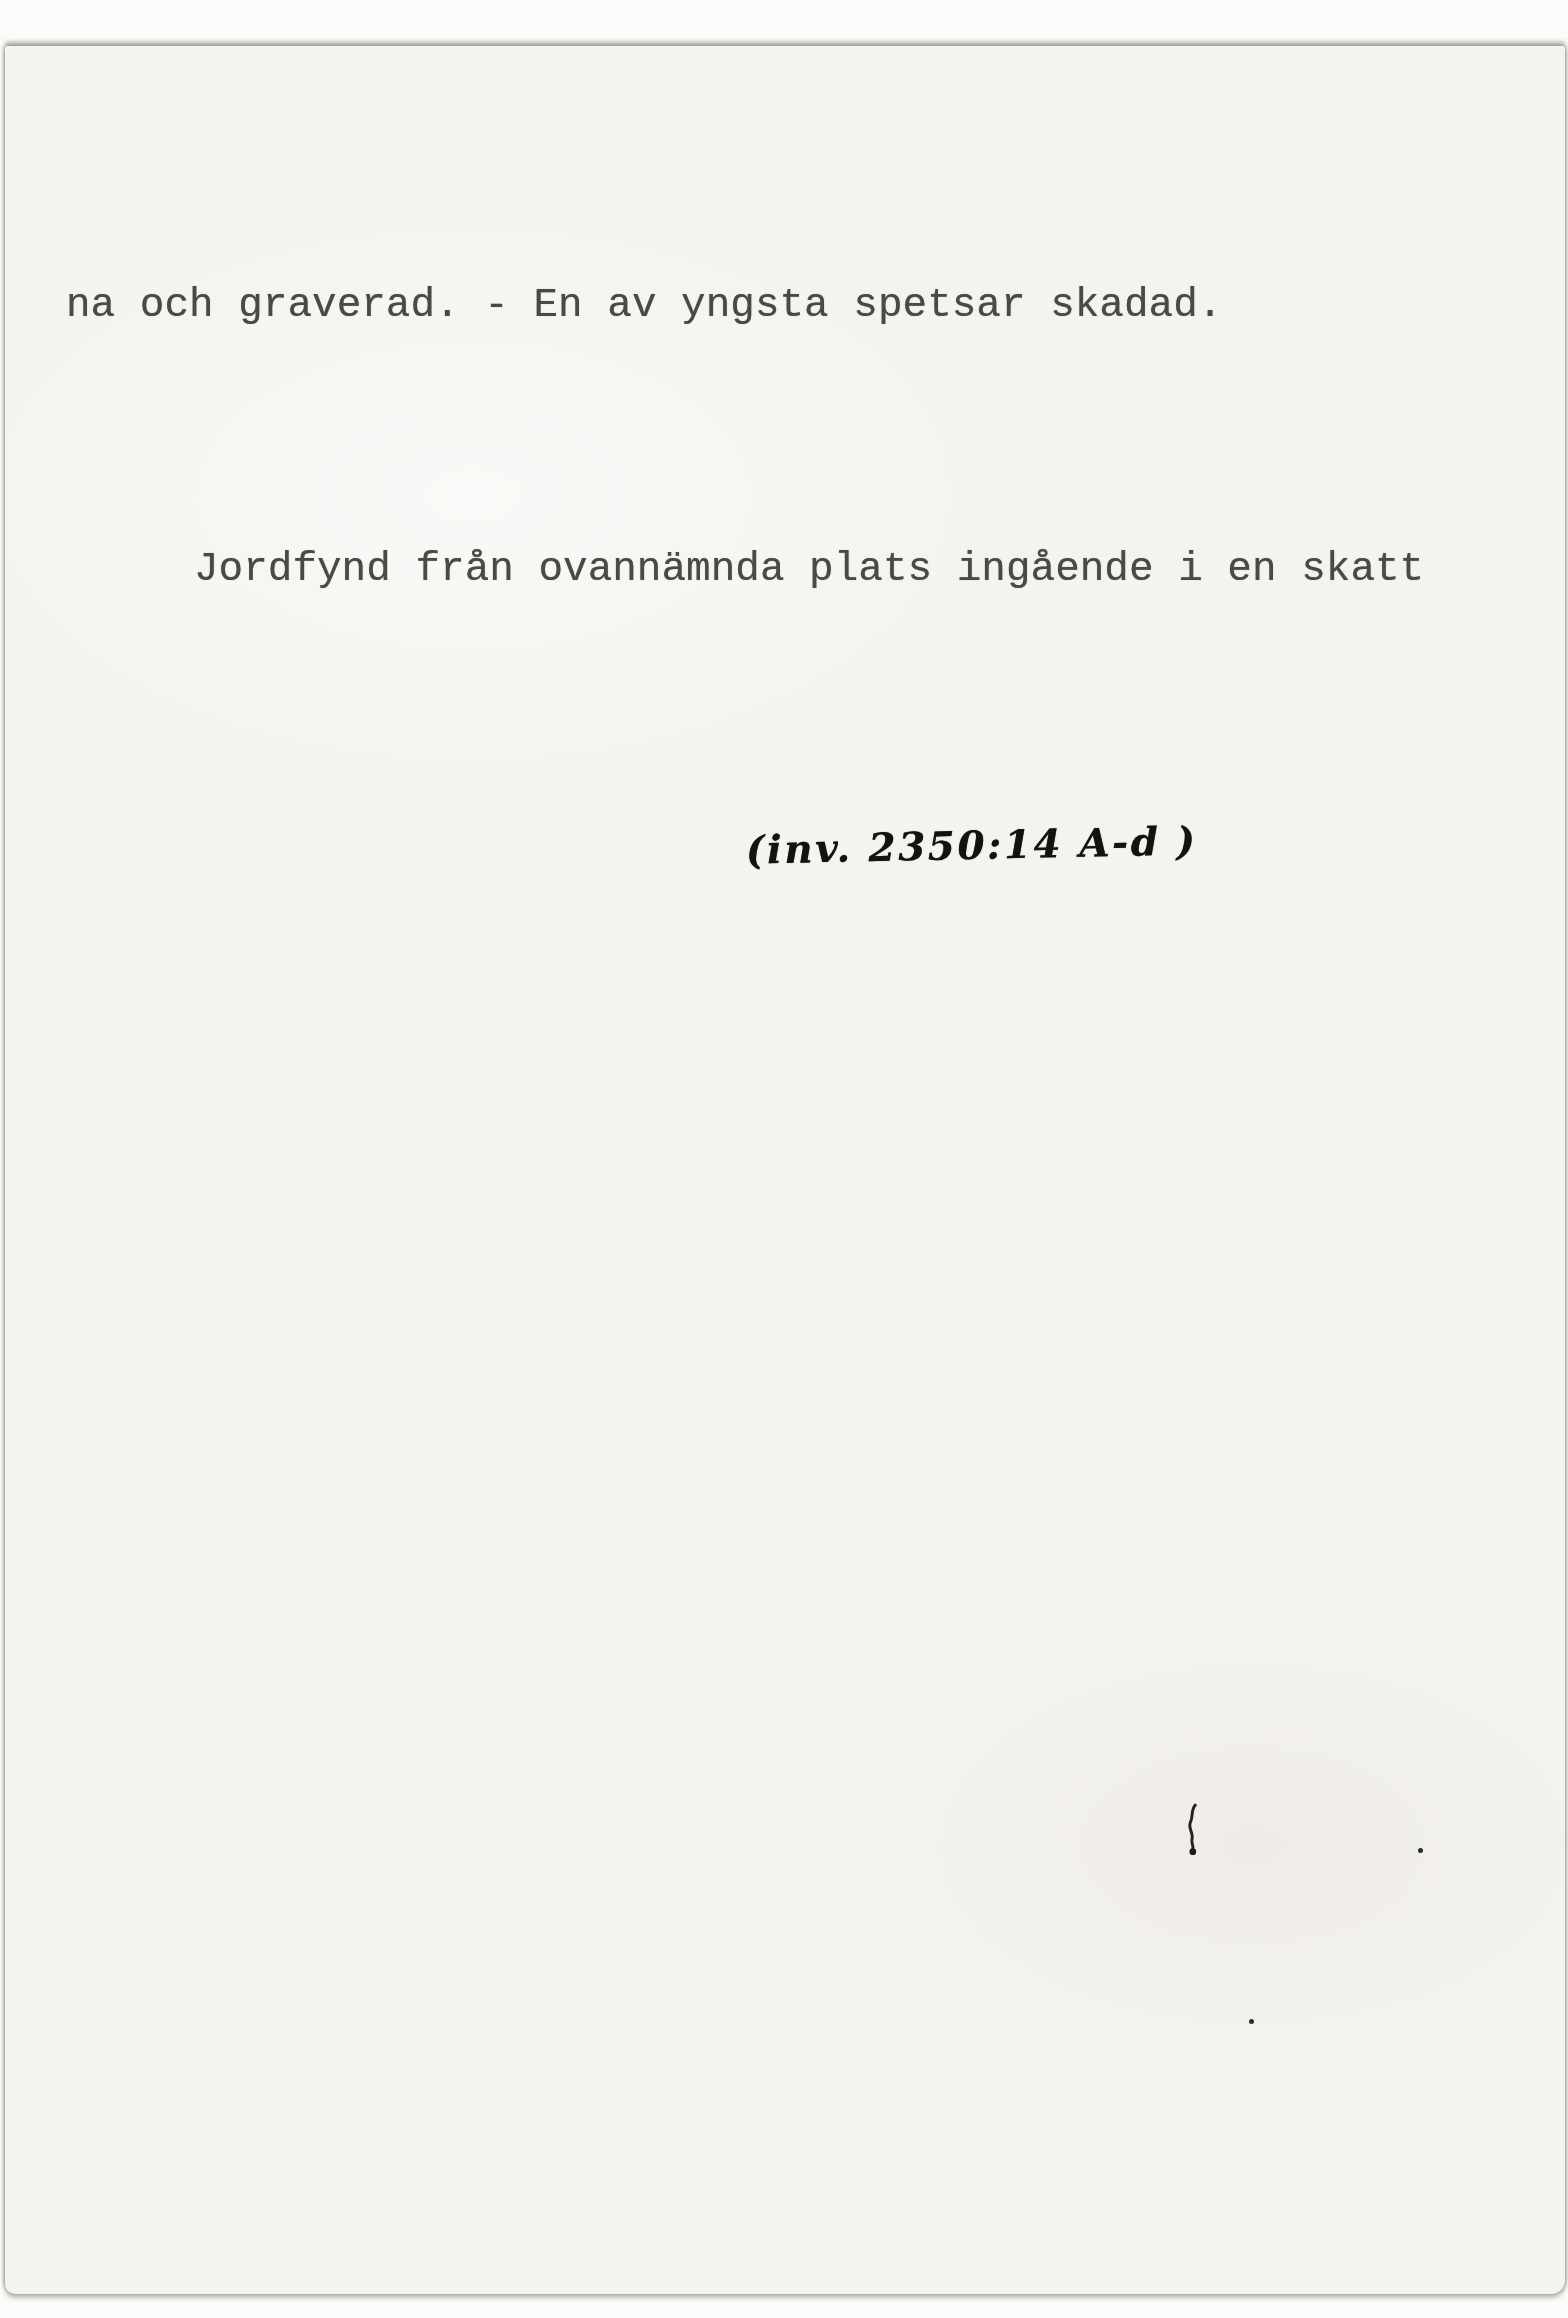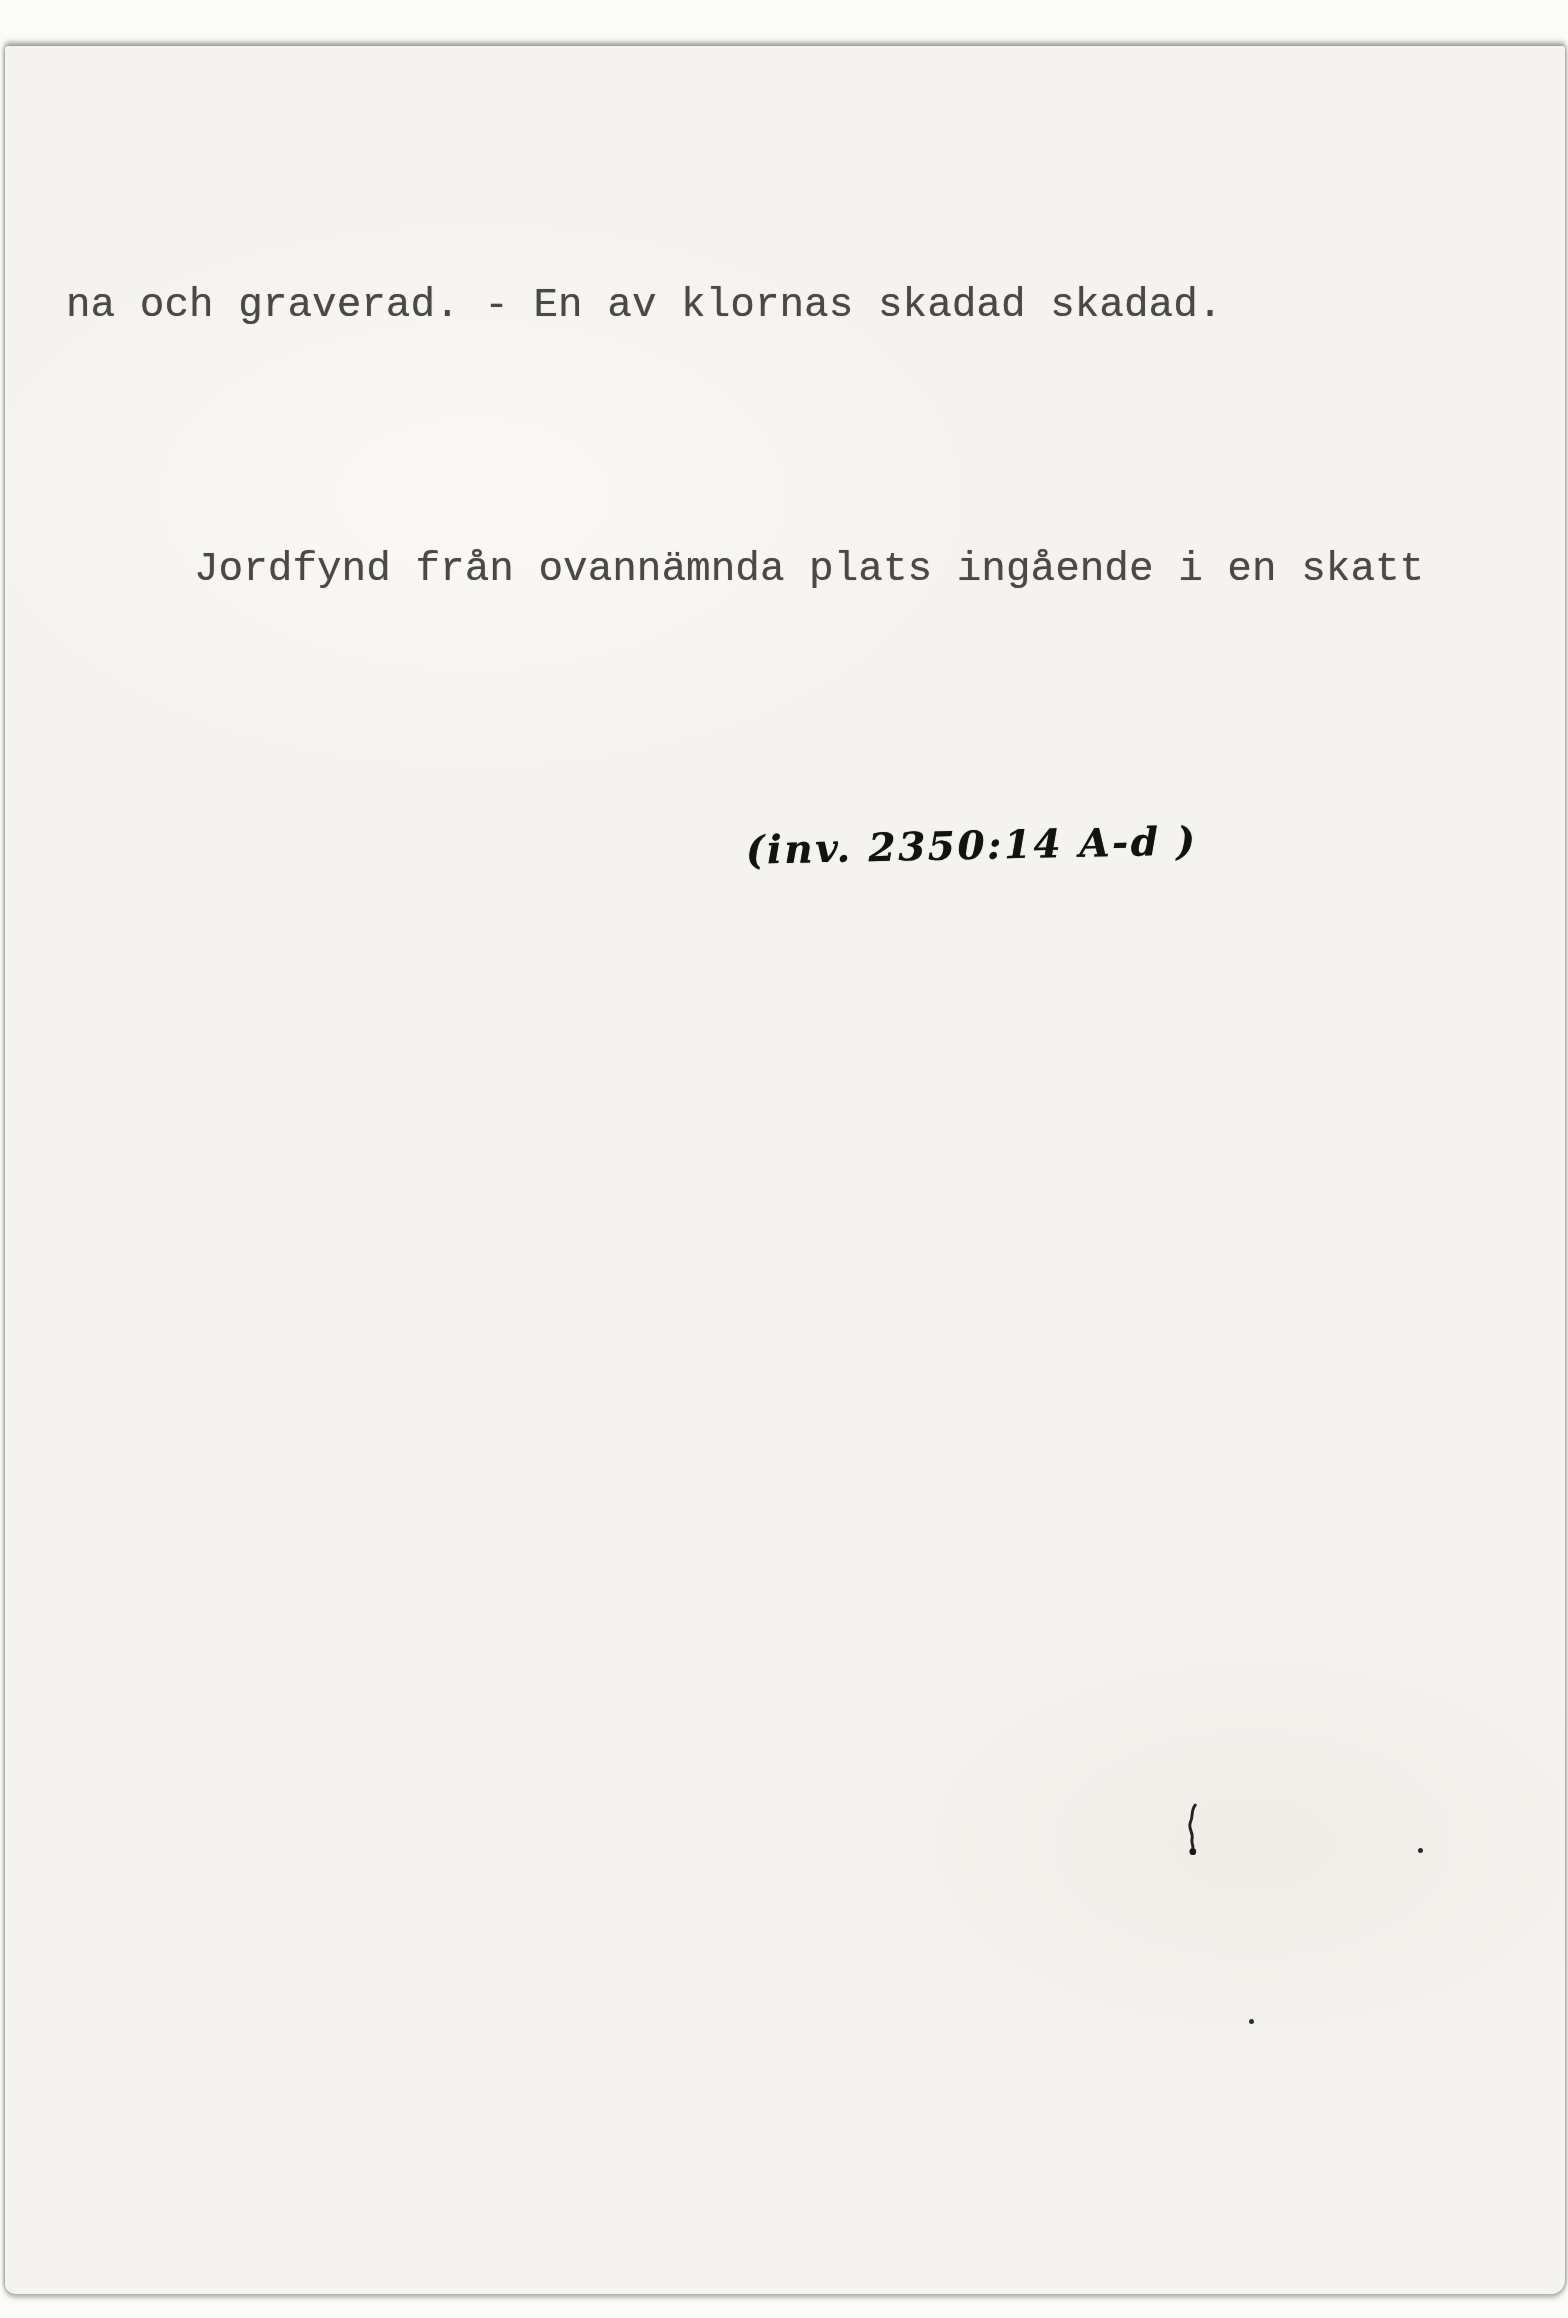--- a/index.html
+++ b/index.html
@@ -83,21 +83,21 @@
   }
   .ink-dot.d1 { left: 1249px; top: 2019px; }
   .ink-dot.d2 { left: 1418px; top: 1848px; }
 </style>
 </head>
 <body>
 
 <div class="card"></div>
 
 <div class="typedblock">
-  <div class="line">na och graverad. - En av klornas skadad skadad.</div>
+  <div class="line">na och graverad. - En av yngsta spetsar skadad.</div>
   <div class="line indent">Jordfynd från ovannämnda plats ingående i en skatt</div>
   
   
   
   
   
   
   
   
 </div>

